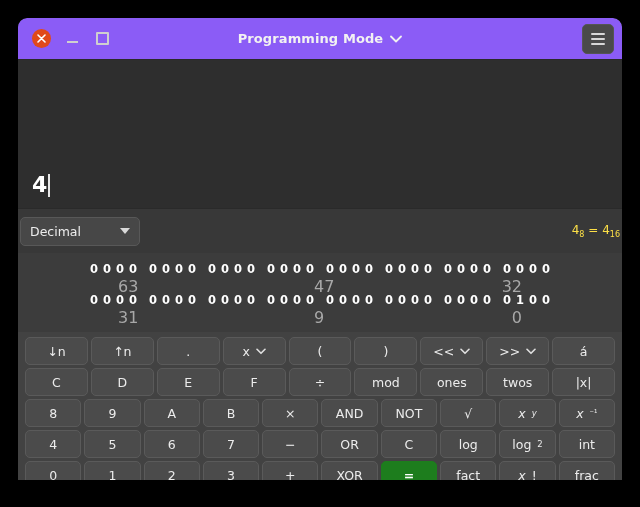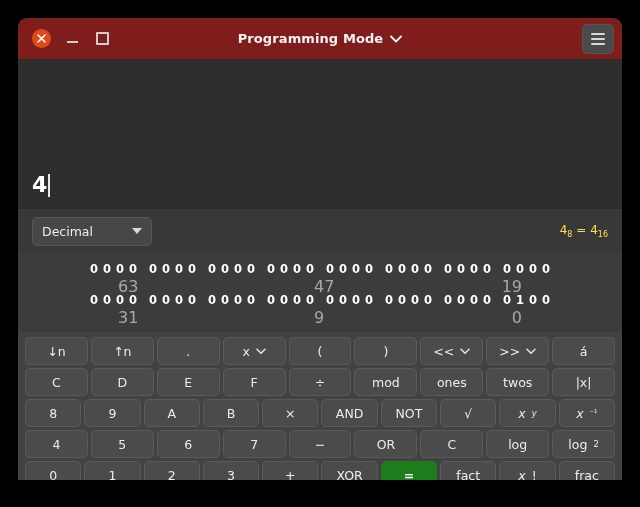--- a/index.html
+++ b/index.html
@@ -22,21 +22,21 @@
     border-radius: 9px 9px 0 0;
     overflow: hidden;
     display: flex;
     flex-direction: column;
   }
 
   
   .titlebar {
     height: 41px;
     min-height: 41px;
-    background: #7f1d1d;
+    background: #8b5cf6;
     display: flex;
     align-items: center;
     position: relative;
     padding: 0 8px;
     border-radius: 9px 9px 0 0;
     gap: 7px;
   }
   .wbtns { display: flex; align-items: center; gap: 12px; padding-left: 6px; }
   .close-btn {
     width: 19px; height: 19px; border-radius: 50%;
@@ -126,21 +126,21 @@
     top: 1px;
   }
 
   
   .basebar {
     background: #383838;
     height: 44px;
     min-height: 44px;
     display: flex;
     align-items: center;
-    padding: 0 14px;
+    padding: 0 2px;
     justify-content: space-between;
   }
   .dropdown {
     background: #474747;
     border: 1px solid #585858;
     border-radius: 5px;
     height: 27px;
     min-width: 100px;
     display: flex;
     align-items: center;
@@ -347,21 +347,21 @@
           <div class="bitgroup">
             <span class="bit">0</span>
             <span class="bit">0</span>
             <span class="bit">0</span>
             <span class="bit">0</span>
           </div>
         </div>
       <div class="labelrow">
         <span class="lbl-left">63</span>
         <span class="lbl-mid">47</span>
-        <span class="lbl-right">19</span>
+        <span class="lbl-right">32</span>
       </div>
       <div class="bitrow" id="bitrow-low">
           <div class="bitgroup">
             <span class="bit">0</span>
             <span class="bit">0</span>
             <span class="bit">0</span>
             <span class="bit">0</span>
           </div>
           <div class="bitgroup">
             <span class="bit">0</span>
@@ -541,20 +541,23 @@
         <div class="key">
           <span>OR</span>
         </div>
         <div class="key">
           <span>C</span>
         </div>
         <div class="key">
           <span>log</span>
         </div>
         <div class="key">log<span class="sub">2</span></div>
+        <div class="key">
+          <span>int</span>
+        </div>
       </div>
       <div class="krow">
         <div class="key">
           <span>0</span>
         </div>
         <div class="key">
           <span>1</span>
         </div>
         <div class="key">
           <span>2</span>

